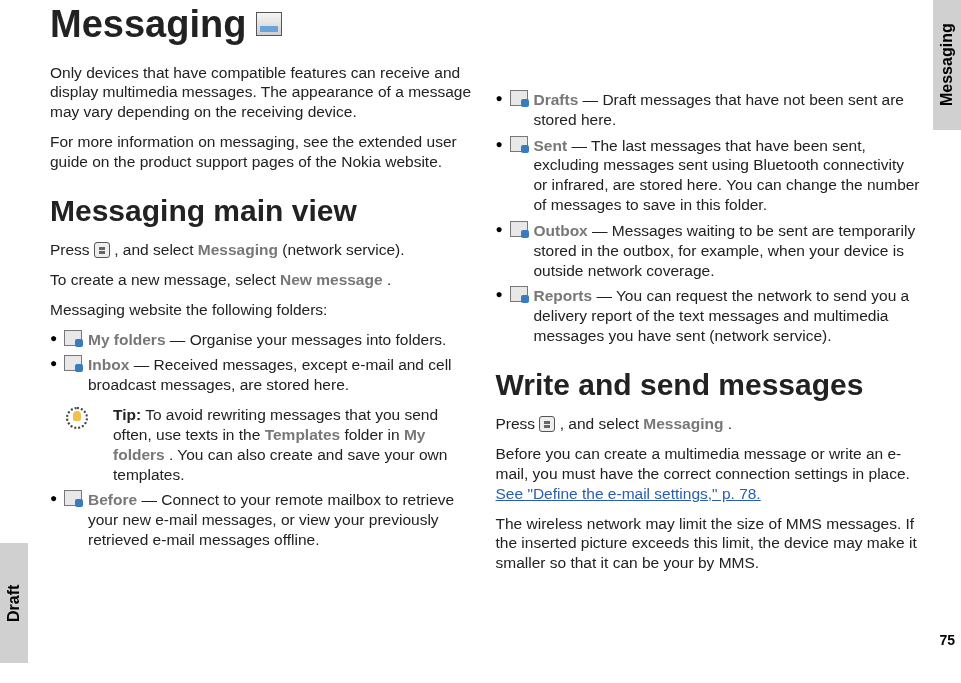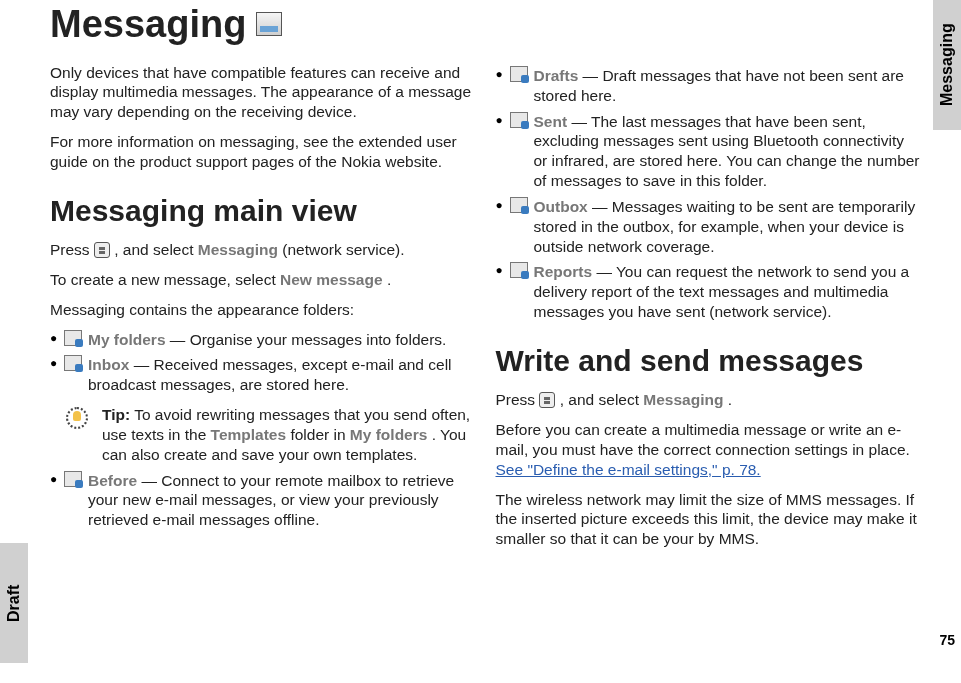--- a/index.html
+++ b/index.html
@@ -112,21 +112,21 @@
   .mini-icon::after {
     content: "";
     position: absolute;
     right: -2px; bottom: -2px;
     width: 8px; height: 8px;
     background: #3a7bbf;
     border-radius: 2px;
   }
   .tip-block {
     display: flex;
-    gap: 12px;
+    gap: 23px;
     margin: 10px 0 4px 14px;
     align-items: flex-start;
   }
   .tip-icon {
     width: 26px; height: 26px; flex: 0 0 26px;
     position: relative;
   }
   .tip-icon::before {
     content: "";
     position: absolute; inset: 2px;
@@ -191,21 +191,21 @@
       <span class="bold-gray">Messaging</span>
       <span> (network service).</span>
     </p>
 
     <p>
       <span>To create a new message, select </span>
       <span class="bold-gray">New message</span>
       <span>.</span>
     </p>
 
-    <p>Messaging contains the appearance folders:</p>
+    <p>Messaging website the following folders:</p>
 
     <ul class="bullets">
       <li>
         <span class="mini-icon"></span>
         <span class="bold-gray">My folders</span>
         <span>  — Organise your messages into folders.</span>
       </li>
       <li>
         <span class="mini-icon"></span>
         <span class="bold-gray">Inbox</span>
@@ -227,21 +227,21 @@
 
     <ul class="bullets">
       <li>
         <span class="mini-icon"></span>
         <span class="bold-gray">Before</span>
         <span> — Connect to your remote mailbox to retrieve your new e-mail messages, or view your previously retrieved e-mail messages offline.</span>
       </li>
     </ul>
   </div>
 
-  <div class="col" style="padding-top:60px;">
+  <div class="col" style="padding-top:84px;">
     <ul class="bullets">
       <li>
         <span class="mini-icon"></span>
         <span class="bold-gray">Drafts</span>
         <span> — Draft messages that have not been sent are stored here.</span>
       </li>
       <li>
         <span class="mini-icon"></span>
         <span class="bold-gray">Sent</span>
         <span> — The last messages that have been sent, excluding messages sent using Bluetooth connectivity or infrared, are stored here. You can change the number of messages to save in this folder.</span>

